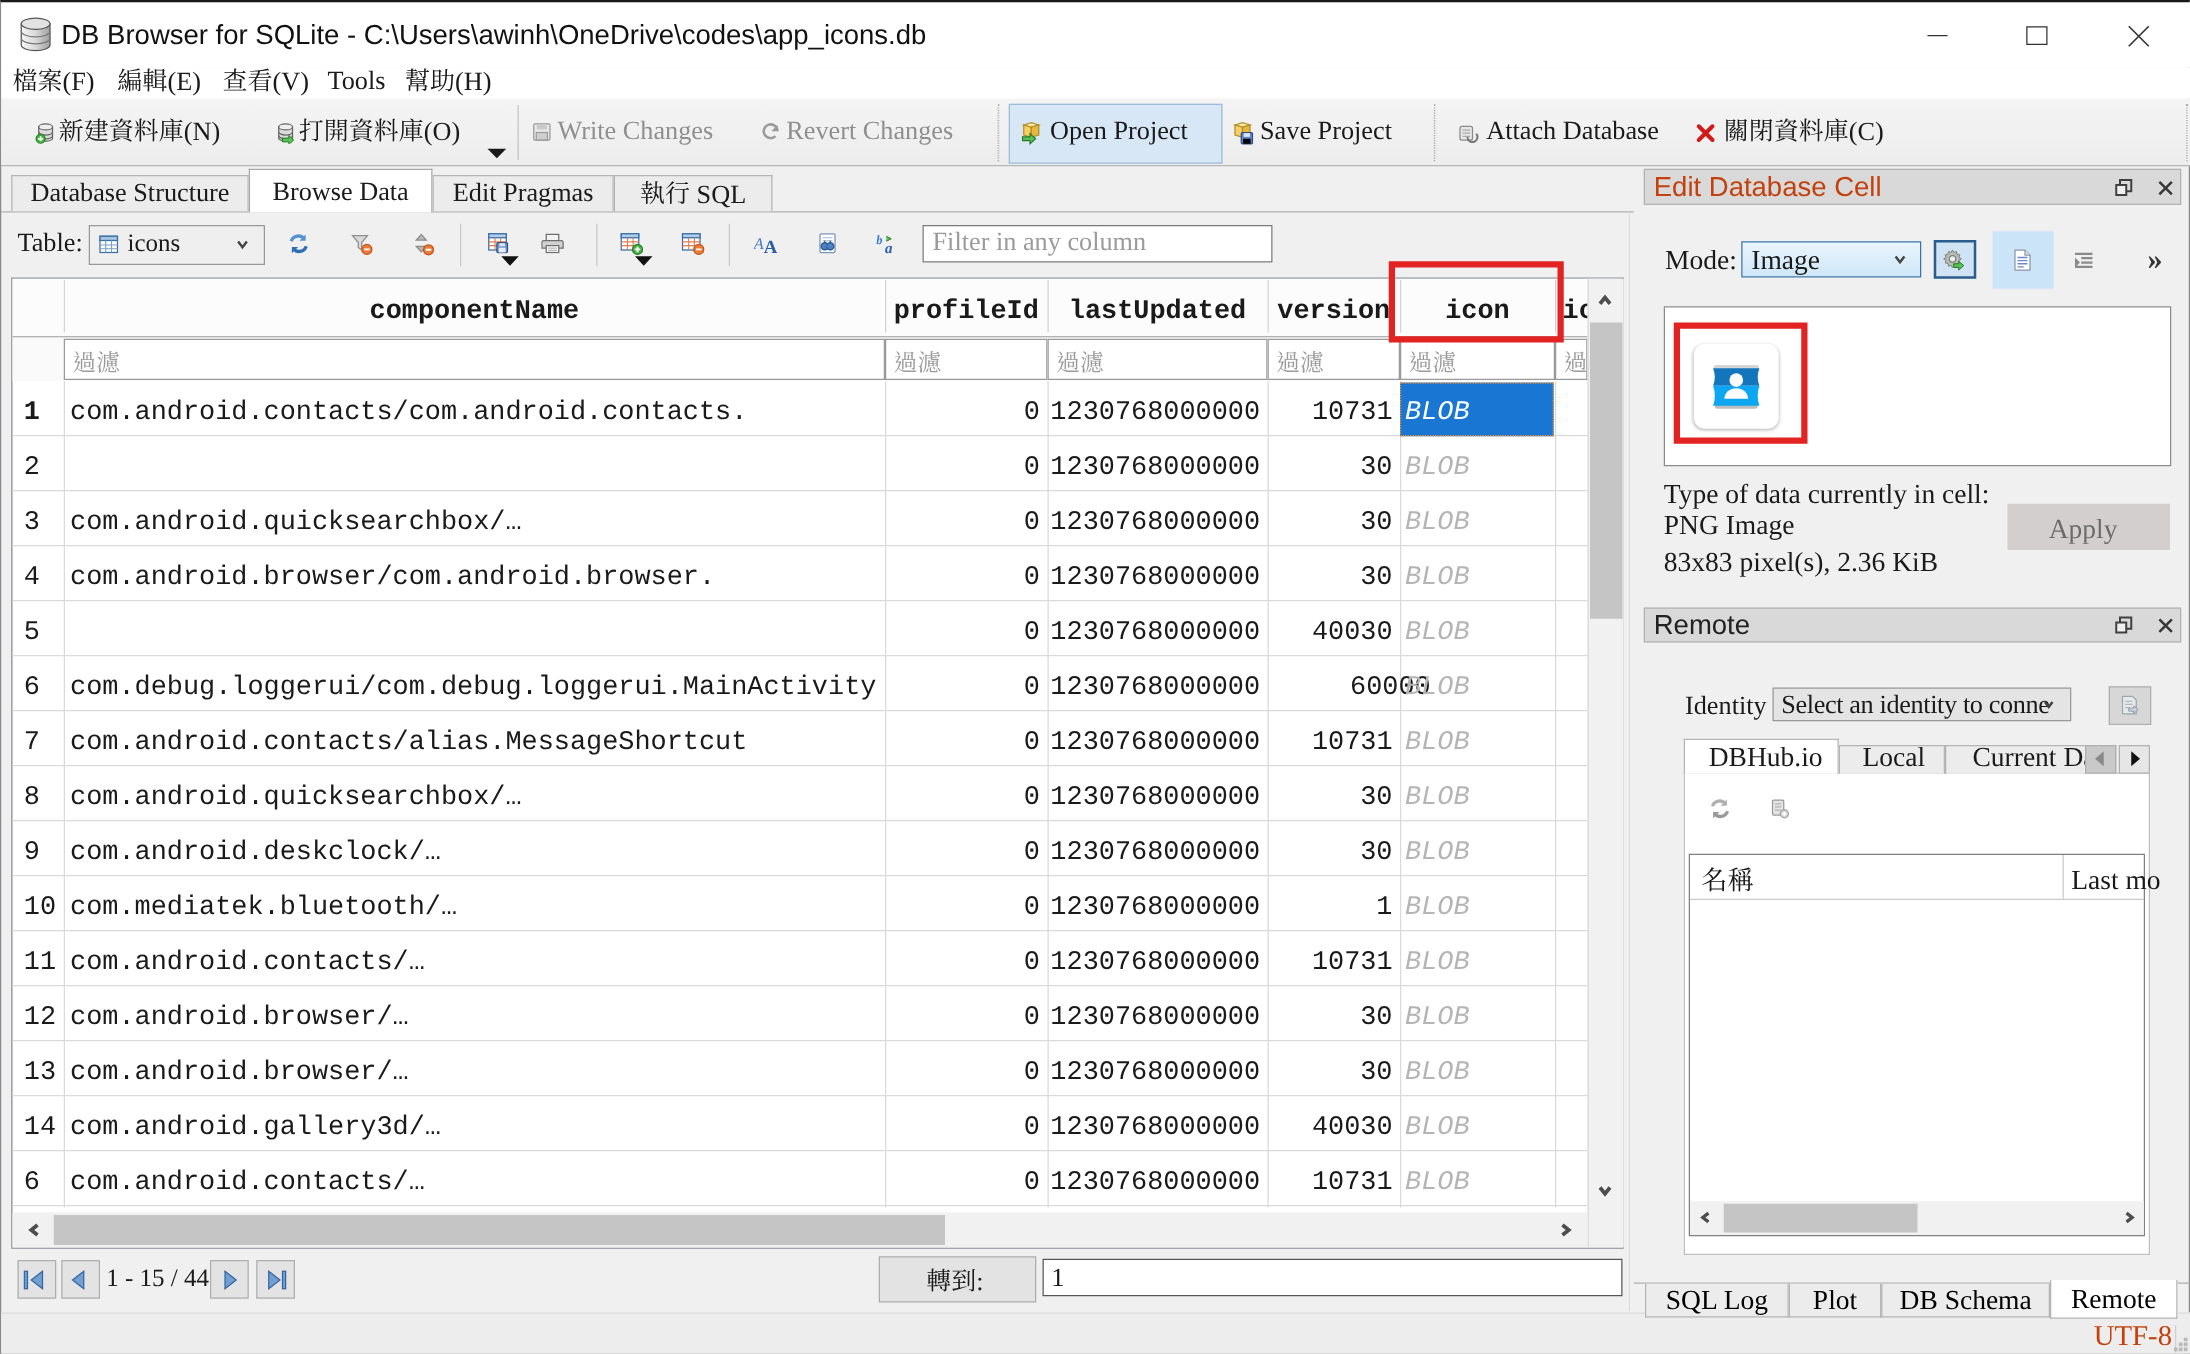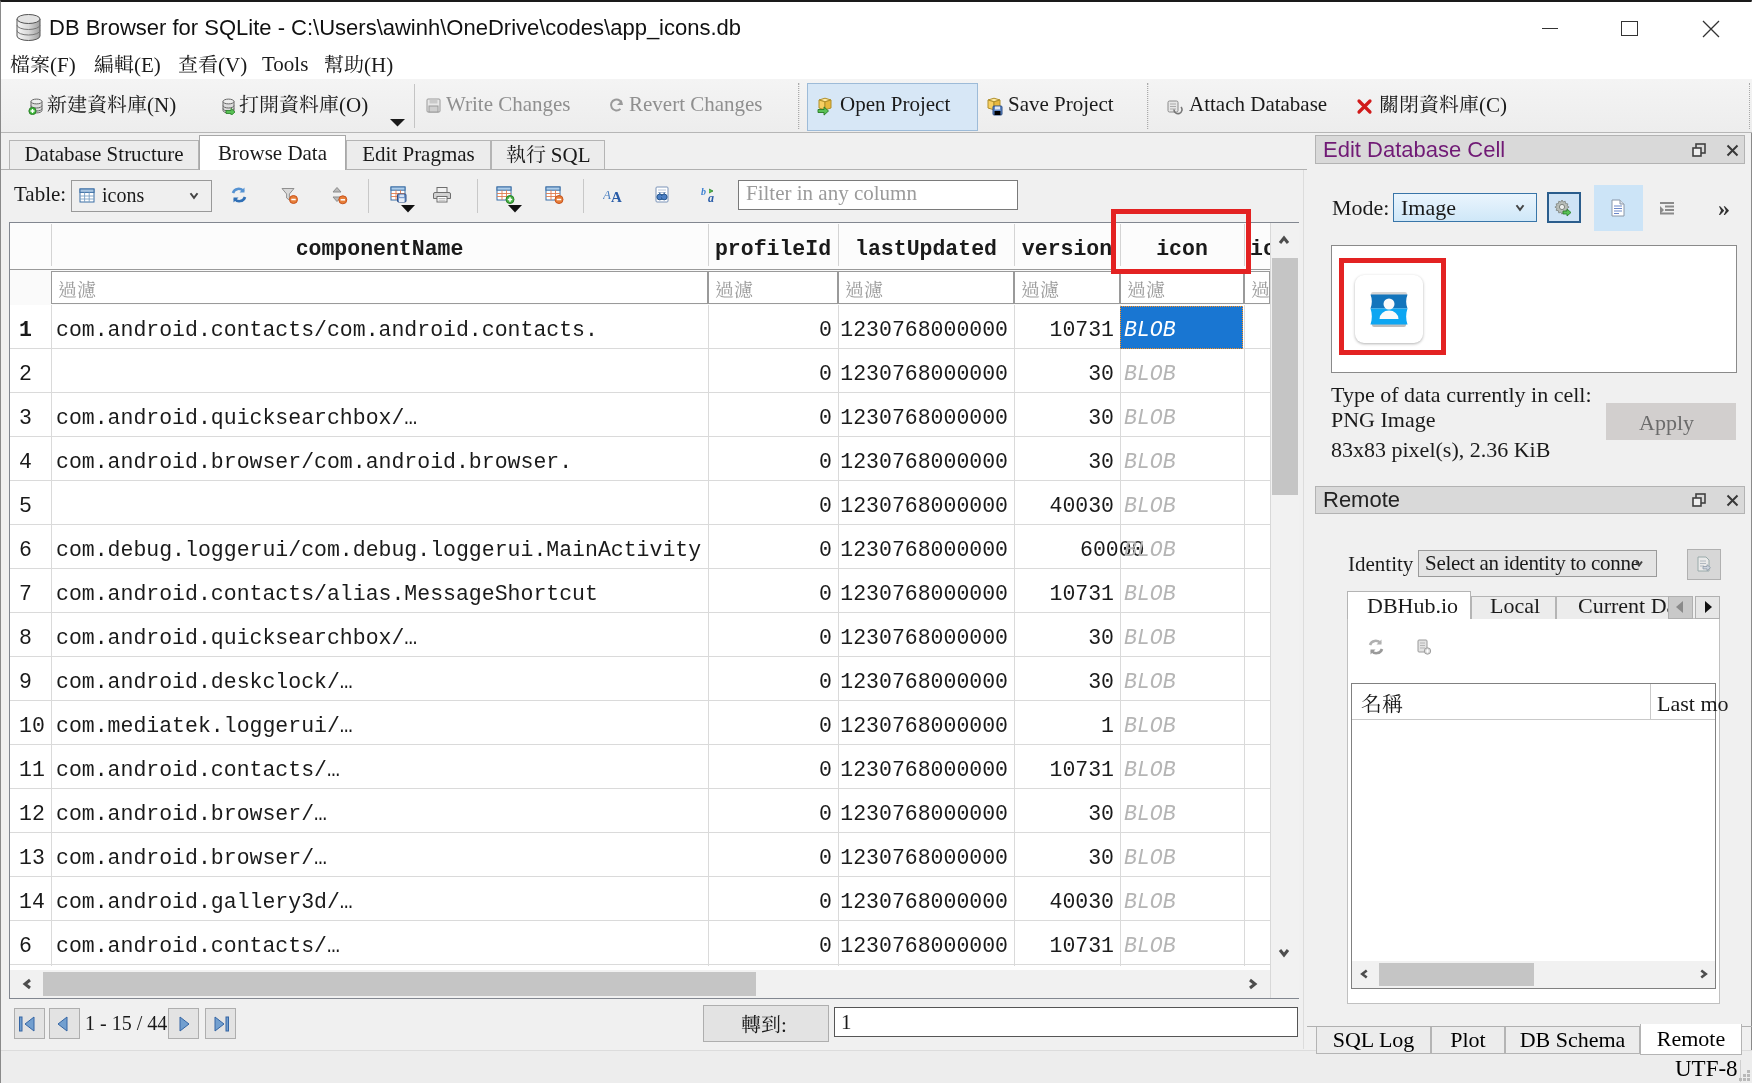--- a/index.html
+++ b/index.html
@@ -155,21 +155,21 @@
         <use href="#u9589" x="1000"></use>
         <use href="#u8cc7" x="2000"></use>
         <use href="#u6599" x="3000"></use>
         <use href="#u5eab" x="4000"></use>
       </svg>(C)</span>
     <div class="b" style="left:1748px;top:81px;width:2px;height:46px;border-left:1px dotted #aaa"></div>
     <div class="b" style="left:0px;top:167px;width:1306px;height:1px;background:#b0b0b0"></div>
     <div class="b" style="left:8px;top:138px;width:190px;height:29px;background:#ececec;border:1px solid #b4b4b4;border-bottom:none;text-align:center"><span class="t" style="position:relative;font-size:21px;top:3px">Database Structure</span></div>
     <div class="b" style="left:198px;top:133px;width:147px;height:35px;background:#fff;border:1px solid #a8a8a8;border-bottom:none;text-align:center"><span class="t" style="position:relative;font-size:21px;top:7px">Browse Data</span></div>
     <div class="b" style="left:345px;top:138px;width:145px;height:29px;background:#ececec;border:1px solid #b4b4b4;border-bottom:none;text-align:center"><span class="t" style="position:relative;font-size:21px;top:3px">Edit Pragmas</span></div>
-    <div class="b" style="left:490px;top:138px;width:114px;height:29px;background:#ececec;border:1px solid #b4b4b4;border-bottom:none;text-align:center"><span class="t" style="position:relative;font-size:21px;top:3px"><svg style="width:40px;height:20px;vertical-align:-2.4px" viewBox="0 -880 2000 1000">
+    <div class="b" style="left:490px;top:138px;width:127px;height:29px;background:#ececec;border:1px solid #b4b4b4;border-bottom:none;text-align:center"><span class="t" style="position:relative;font-size:21px;top:3px"><svg style="width:40px;height:20px;vertical-align:-2.4px" viewBox="0 -880 2000 1000">
           <use href="#u57f7"></use>
           <use href="#u884c" x="1000"></use>
         </svg> SQL</span></div>
     <span class="t " style="left:13px;top:182.4px;font-size:21px;">Table:</span>
     <div class="b" style="left:70px;top:178px;width:141px;height:32px;background:#efefef;border:1px solid #999"></div>
     <svg class="ic" style="left:78px;top:186px" width="16" height="15" viewBox="0 0 16 15">
       <rect x="1" y="1" width="14" height="13" fill="#fff" stroke="#3a6ea5"></rect>
       <rect x="1" y="1" width="14" height="3.4" fill="#a8c4e0" stroke="#3a6ea5"></rect>
       <path d="M1 8 h14 M1 11 h14 M5.6 4.4 V14 M10.2 4.4 V14" stroke="#7aa0c4" stroke-width=".9"></path>
     </svg>
@@ -359,21 +359,21 @@
     <span class="t mono" style="left:1123px;top:626.0px;font-size:21.5px;color:#b5b5b5;font-style:italic">BLOB</span>
     <div class="b" style="left:9px;top:698px;width:1260px;height:1px;background:#dadada"></div>
     <span class="t mono" style="left:18px;top:670.0px;font-size:21.5px;">9</span>
     <span class="t mono" style="left:55px;top:670.0px;font-size:21.5px;">com.android.deskclock/…</span>
     <span class="t mono" style="left:818.1px;top:670.0px;font-size:21.5px;">0</span>
     <span class="t mono" style="left:839.3px;top:670.0px;font-size:21.5px;">1230768000000</span>
     <span class="t mono" style="left:1087.2px;top:670.0px;font-size:21.5px;">30</span>
     <span class="t mono" style="left:1123px;top:670.0px;font-size:21.5px;color:#b5b5b5;font-style:italic">BLOB</span>
     <div class="b" style="left:9px;top:742px;width:1260px;height:1px;background:#dadada"></div>
     <span class="t mono" style="left:18px;top:714.0px;font-size:21.5px;">10</span>
-    <span class="t mono" style="left:55px;top:714.0px;font-size:21.5px;">com.mediatek.loggerui/…</span>
+    <span class="t mono" style="left:55px;top:714.0px;font-size:21.5px;">com.mediatek.bluetooth/…</span>
     <span class="t mono" style="left:818.1px;top:714.0px;font-size:21.5px;">0</span>
     <span class="t mono" style="left:839.3px;top:714.0px;font-size:21.5px;">1230768000000</span>
     <span class="t mono" style="left:1100.1px;top:714.0px;font-size:21.5px;">1</span>
     <span class="t mono" style="left:1123px;top:714.0px;font-size:21.5px;color:#b5b5b5;font-style:italic">BLOB</span>
     <div class="b" style="left:9px;top:786px;width:1260px;height:1px;background:#dadada"></div>
     <span class="t mono" style="left:18px;top:758.0px;font-size:21.5px;">11</span>
     <span class="t mono" style="left:55px;top:758.0px;font-size:21.5px;">com.android.contacts/…</span>
     <span class="t mono" style="left:818.1px;top:758.0px;font-size:21.5px;">0</span>
     <span class="t mono" style="left:839.3px;top:758.0px;font-size:21.5px;">1230768000000</span>
     <span class="t mono" style="left:1048.5px;top:758.0px;font-size:21.5px;">10731</span>
@@ -448,21 +448,21 @@
     </div>
     <div class="b" style="left:702px;top:1003px;width:126px;height:37px;background:#e3e3e3;border:1px solid #aeaeae;text-align:center"></div>
     <span class="t " style="left:740px;top:1012.4px;font-size:21px;"><svg style="width:40px;height:20px;vertical-align:-2.4px" viewBox="0 -880 2000 1000">
         <use href="#u8f49"></use>
         <use href="#u5230" x="1000"></use>
       </svg>:</span>
     <div class="b" style="left:833px;top:1005px;width:464px;height:30px;background:#fff;border:1px solid #555"></div>
     <span class="t " style="left:840px;top:1010.4px;font-size:21px;">1</span>
     <div class="b" style="left:1302px;top:168px;width:1px;height:879px;background:#dcdcdc"></div>
     <div class="b" style="left:1314px;top:133px;width:430px;height:29px;background:#d9d9d9;border:1px solid #b3b3b3"></div>
-    <span class="t sans" style="left:1322px;top:136.6px;font-size:22px;color:#701a75">Edit Database Cell</span>
+    <span class="t sans" style="left:1322px;top:136.6px;font-size:22px;color:#c2410c">Edit Database Cell</span>
     <svg class="ic" style="left:1690px;top:140px" width="16" height="16" viewBox="0 0 16 16">
       <rect x="5" y="2" width="9" height="9" fill="none" stroke="#404040" stroke-width="1.6"></rect>
       <rect x="2" y="6" width="8" height="8" fill="#f0f0f0" stroke="#404040" stroke-width="1.6"></rect>
     </svg>
     <svg class="ic" style="left:1724px;top:141px" width="15" height="15" viewBox="0 0 15 15">
       <path d="M2.5 2.5 L12.5 12.5 M12.5 2.5 L2.5 12.5" stroke="#383838" stroke-width="2"></path>
     </svg>
     <span class="t " style="left:1331px;top:194.6px;font-size:22px;">Mode:</span>
     <div class="b" style="left:1392px;top:191px;width:144px;height:29px;background:linear-gradient(#eaf5fd,#cfe7f8);border:1px solid #3875a8"></div>
     <span class="t " style="left:1400px;top:194.6px;font-size:22px;">Image</span>
@@ -566,21 +566,21 @@
     </svg>
     <div class="b" style="left:1378px;top:961px;width:155px;height:23px;background:#c5c5c5"></div>
     <svg class="ic" style="left:1693px;top:962px" width="20" height="20" viewBox="-10 -10 20 20">
       <path d="M-2.75 -3.5 L1.75 0 L-2.75 3.5" fill="none" stroke="#4d4d4d" stroke-width="2.6"></path>
     </svg>
     <div class="b" style="left:1306px;top:1024px;width:446px;height:1px;background:#b0b0b0"></div>
     <div class="b" style="left:1315px;top:1025px;width:115px;height:27px;background:#ececec;border:1px solid #b4b4b4;border-top:none;text-align:center;font-size:22px;line-height:26px">SQL Log</div>
     <div class="b" style="left:1430px;top:1025px;width:74px;height:27px;background:#ececec;border:1px solid #b4b4b4;border-top:none;text-align:center;font-size:22px;line-height:26px">Plot</div>
     <div class="b" style="left:1504px;top:1025px;width:135px;height:27px;background:#ececec;border:1px solid #b4b4b4;border-top:none;text-align:center;font-size:22px;line-height:26px">DB Schema</div>
     <div class="b" style="left:1639px;top:1022px;width:102px;height:31px;background:#fff;border:1px solid #b4b4b4;border-top:none;text-align:center;font-size:22px;line-height:29px">Remote</div>
-    <span class="t " style="left:1674px;top:1054.7px;font-size:23px;color:#000000">UTF-8</span>
+    <span class="t " style="left:1674px;top:1054.7px;font-size:23px;color:#c2410c">UTF-8</span>
     <div class="b" style="left:1739px;top:1058px;width:1px;height:22px;background:#cfcfcf"></div>
     <svg class="ic" style="left:1738px;top:1068px" width="12" height="12" viewBox="0 0 12 12">
 <g fill="#b9b9b9">
         <rect x="8" y="0" width="3" height="3"></rect>
         <rect x="8" y="4" width="3" height="3"></rect>
         <rect x="8" y="8" width="3" height="3"></rect>
         <rect x="4" y="4" width="3" height="3"></rect>
         <rect x="4" y="8" width="3" height="3"></rect>
         <rect x="0" y="8" width="3" height="3"></rect>
       </g>

